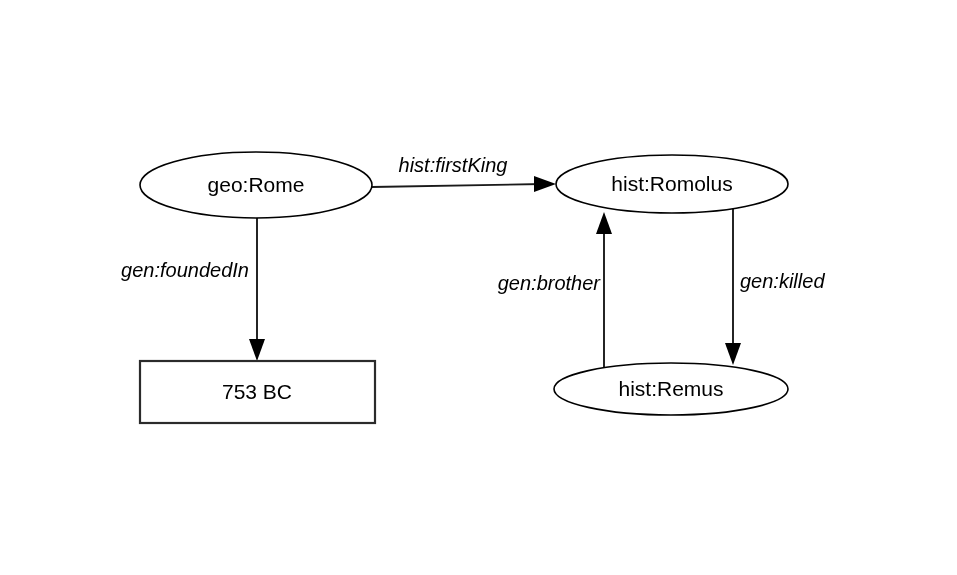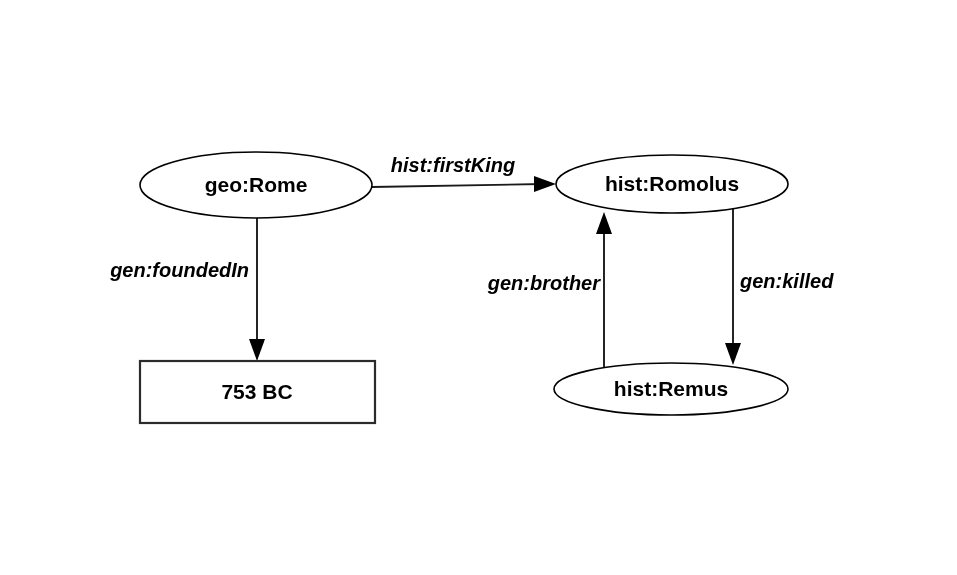--- a/index.html
+++ b/index.html
@@ -13,21 +13,20 @@
     font-family: "Liberation Sans", sans-serif;
     overflow: hidden;
     position: relative;
   }
   #diagram-root {
     position: absolute;
     left: 0;
     top: 0;
     width: 818px;
     height: 575px;
-    font-weight: bold;
   }
   svg#graph {
     display: block;
     width: 957px;
     height: 575px;
     background: #ffffff;
   }
   .node-shape {
     fill: #ffffff;
     stroke: #000000;

